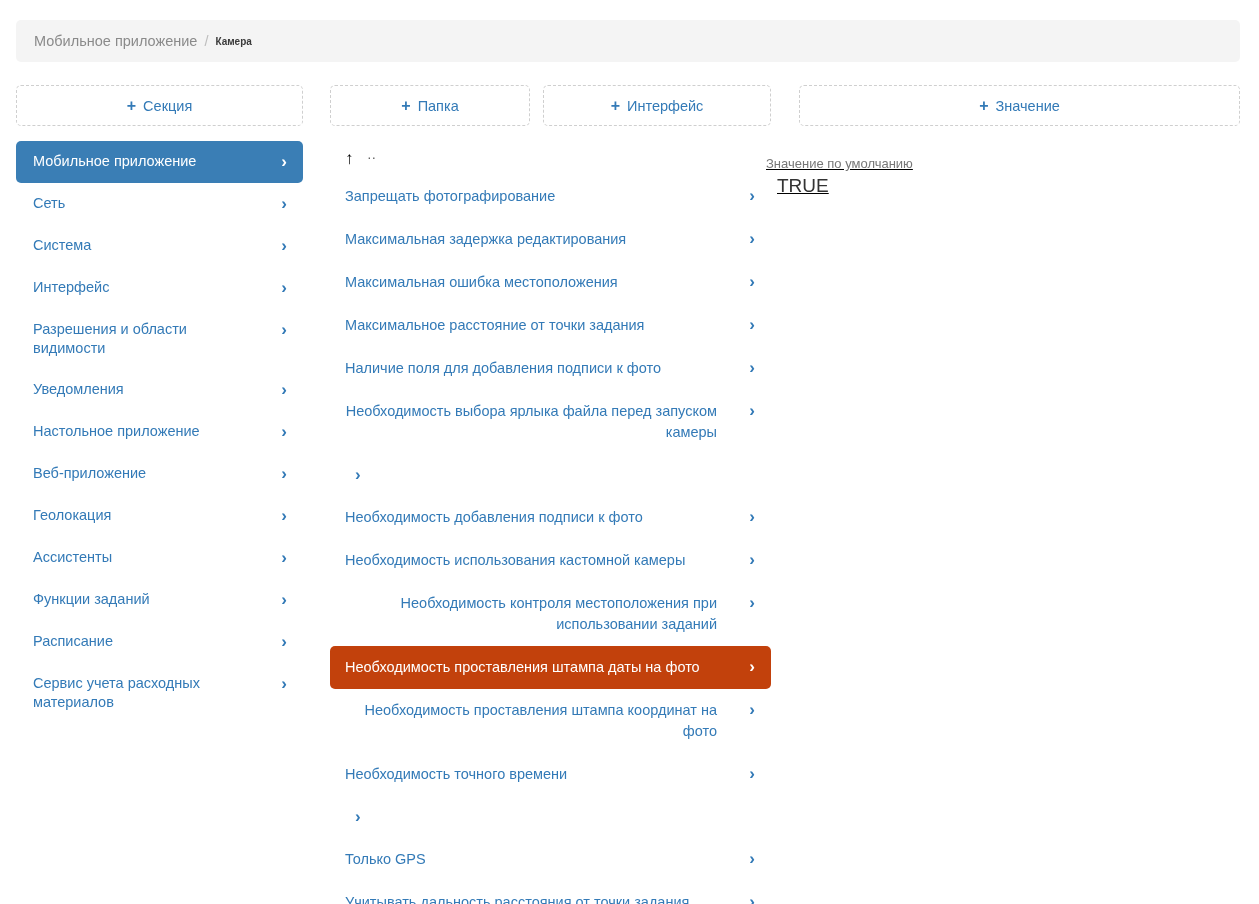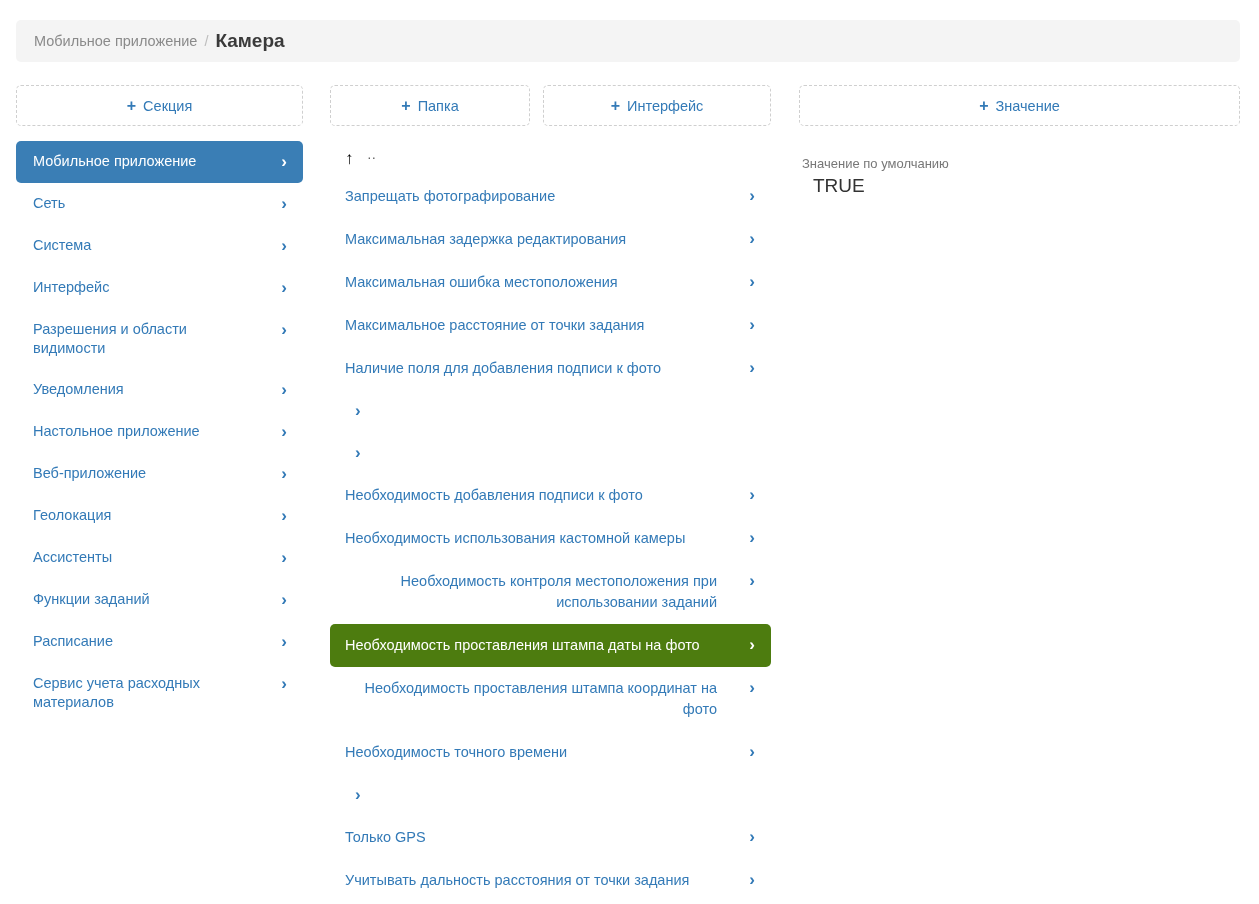--- a/index.html
+++ b/index.html
@@ -29,21 +29,21 @@
   .crumb-root {
     font-size: 14.5px;
     color: #8a8a8a;
   }
   .crumb-sep {
     font-size: 14.5px;
     color: #bdbdbd;
     margin: 0 7px;
   }
   .crumb-current {
-    font-size: 19px;
+    font-size: 10px;
     color: #3a3a3a;
     font-weight: bold;
   }
 
   
   .col { position: absolute; top: 85px; }
   .col-sections { left: 16px;  width: 287px; }
   .col-folder   { left: 330px; width: 200px; }
   .col-setting  { left: 543px; width: 228px; }
   .col-value    { left: 799px; width: 441px; }
@@ -144,30 +144,31 @@
     cursor: pointer;
     min-height: 42px;
   }
   .mid-item .label {
     font-size: 14.5px;
     color: #337ab7;
     line-height: 21px;
     max-width: 372px;
     text-align: right;
   }
-  .mid-item.selected { background: #4d7c0f; }
+  .mid-item.selected { background: #c2410c; }
   .mid-item.selected .label { color: #ffffff; }
   .mid-item.selected .chev  { color: #ffffff; }
 
   
   .value-panel {
     position: absolute;
-    left: 802px;
+    left: 766px;
     top: 155px;
     width: 436px;
+    text-decoration: underline;
   }
   .value-caption {
     font-size: 13px;
     color: #777777;
     line-height: 17px;
   }
   .value-main {
     font-size: 19px;
     color: #333333;
     line-height: 25px;
@@ -286,20 +287,21 @@
     </div>
     <div class="mid-item">
       <span class="label">Максимальное расстояние от точки задания</span>
       <span class="chev">›</span>
     </div>
     <div class="mid-item">
       <span class="label">Наличие поля для добавления подписи к фото</span>
       <span class="chev">›</span>
     </div>
     <div class="mid-item">
+      <span class="label">Необходимость выбора ярлыка файла перед запуском камеры</span>
       <span class="chev">›</span>
     </div>
     <div class="mid-item">
       <span class="chev">›</span>
     </div>
     <div class="mid-item">
       <span class="label">Необходимость добавления подписи к фото</span>
       <span class="chev">›</span>
     </div>
     <div class="mid-item">

